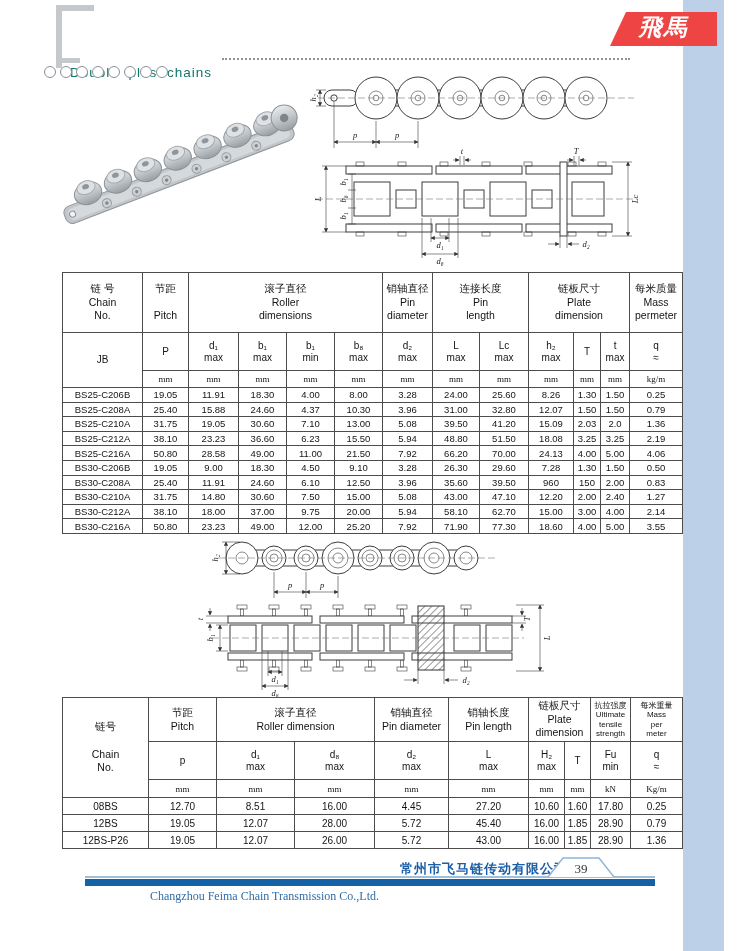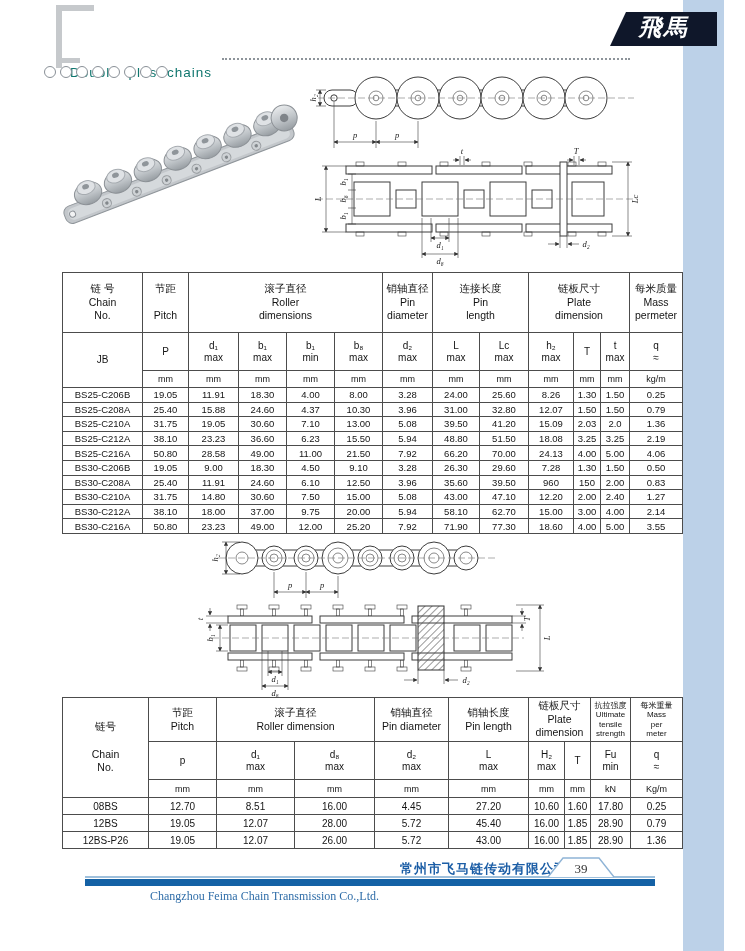--- a/index.html
+++ b/index.html
@@ -8,39 +8,39 @@
   .abs{position:absolute;}
 
   
   #side-strip{left:683px;top:0;width:41px;height:951px;background:#bcd1e8;}
   #bracket{left:56px;top:5px;width:32px;height:57px;border-left:6px solid #c6c9cc;border-top:6px solid #c6c9cc;z-index:0;}
   #bracket-foot{left:56px;top:58px;width:24px;height:5px;background:#c6c9cc;z-index:0;}
   #title-band{left:8px;top:14px;width:612px;height:34px;background:#1b70ad;z-index:1;
       clip-path:polygon(0 0,100% 0,calc(100% - 16px) 100%,0 100%);}
   #title-band .t{display:block;padding-left:87px;line-height:34px;font-size:21px;letter-spacing:3px;
       color:#ffffff;font-weight:bold;}
-  #logo-band{left:610px;top:12px;width:107px;height:34px;background:#0f172a;z-index:2;
+  #logo-band{left:610px;top:12px;width:107px;height:34px;background:#ef4444;z-index:2;
       clip-path:polygon(16px 0,100% 0,100% 100%,0 100%);text-align:center;}
   #logo-band .t{line-height:32px;font-family:"Liberation Serif",serif;font-style:italic;font-weight:bold;
       font-size:23px;color:#ffffff;letter-spacing:2px;}
   #subtitle{left:70px;top:49px;font-family:Liberation Sans, sans-serif;font-size:13.5px;color:#0f766e;
       letter-spacing:1px;word-spacing:5px;margin-top:16px;}
   #dot-leader{left:222px;top:50px;width:408px;height:8px;border-bottom:2.4px dotted #8d949a;}
   #circle-row{left:44px;top:64px;height:13px;}
   #circle-row span{display:inline-block;width:10px;height:10px;border:1.6px solid #899097;border-radius:50%;
       margin-right:4px;background:#fff;}
 
   
   table.spec{position:absolute;border-collapse:collapse;table-layout:fixed;background:#fff;border:1.5px solid #333;}
   .spec th,.spec td{border:1px solid #4c4c4c;text-align:center;vertical-align:middle;padding:0;color:#141414;
       font-weight:normal;overflow:hidden;}
   .prel{white-space:pre-line;}
   .gr th{font-size:10.5px;line-height:1.3;text-align:center;}
   .sr th{font-size:10px;line-height:1.2;}
-  .ur th{font-size:9px;}
+  .ur th{font-size:9px;font-family:Liberation Serif, serif;}
   .small-head{font-size:8px !important;line-height:1.18 !important;}
   #table1{left:62px;top:272px;width:620px;}
   #table1 tbody td{font-size:9.5px;}
   #table1 tbody tr{height:14.6px;}
   #table2{left:62px;top:697px;width:620px;}
   #table2 tbody td{font-size:10px;}
   #table2 tbody tr{height:17px;}
 
   
   svg .ln{stroke:#3c3c3c;fill:none;stroke-width:1;}

